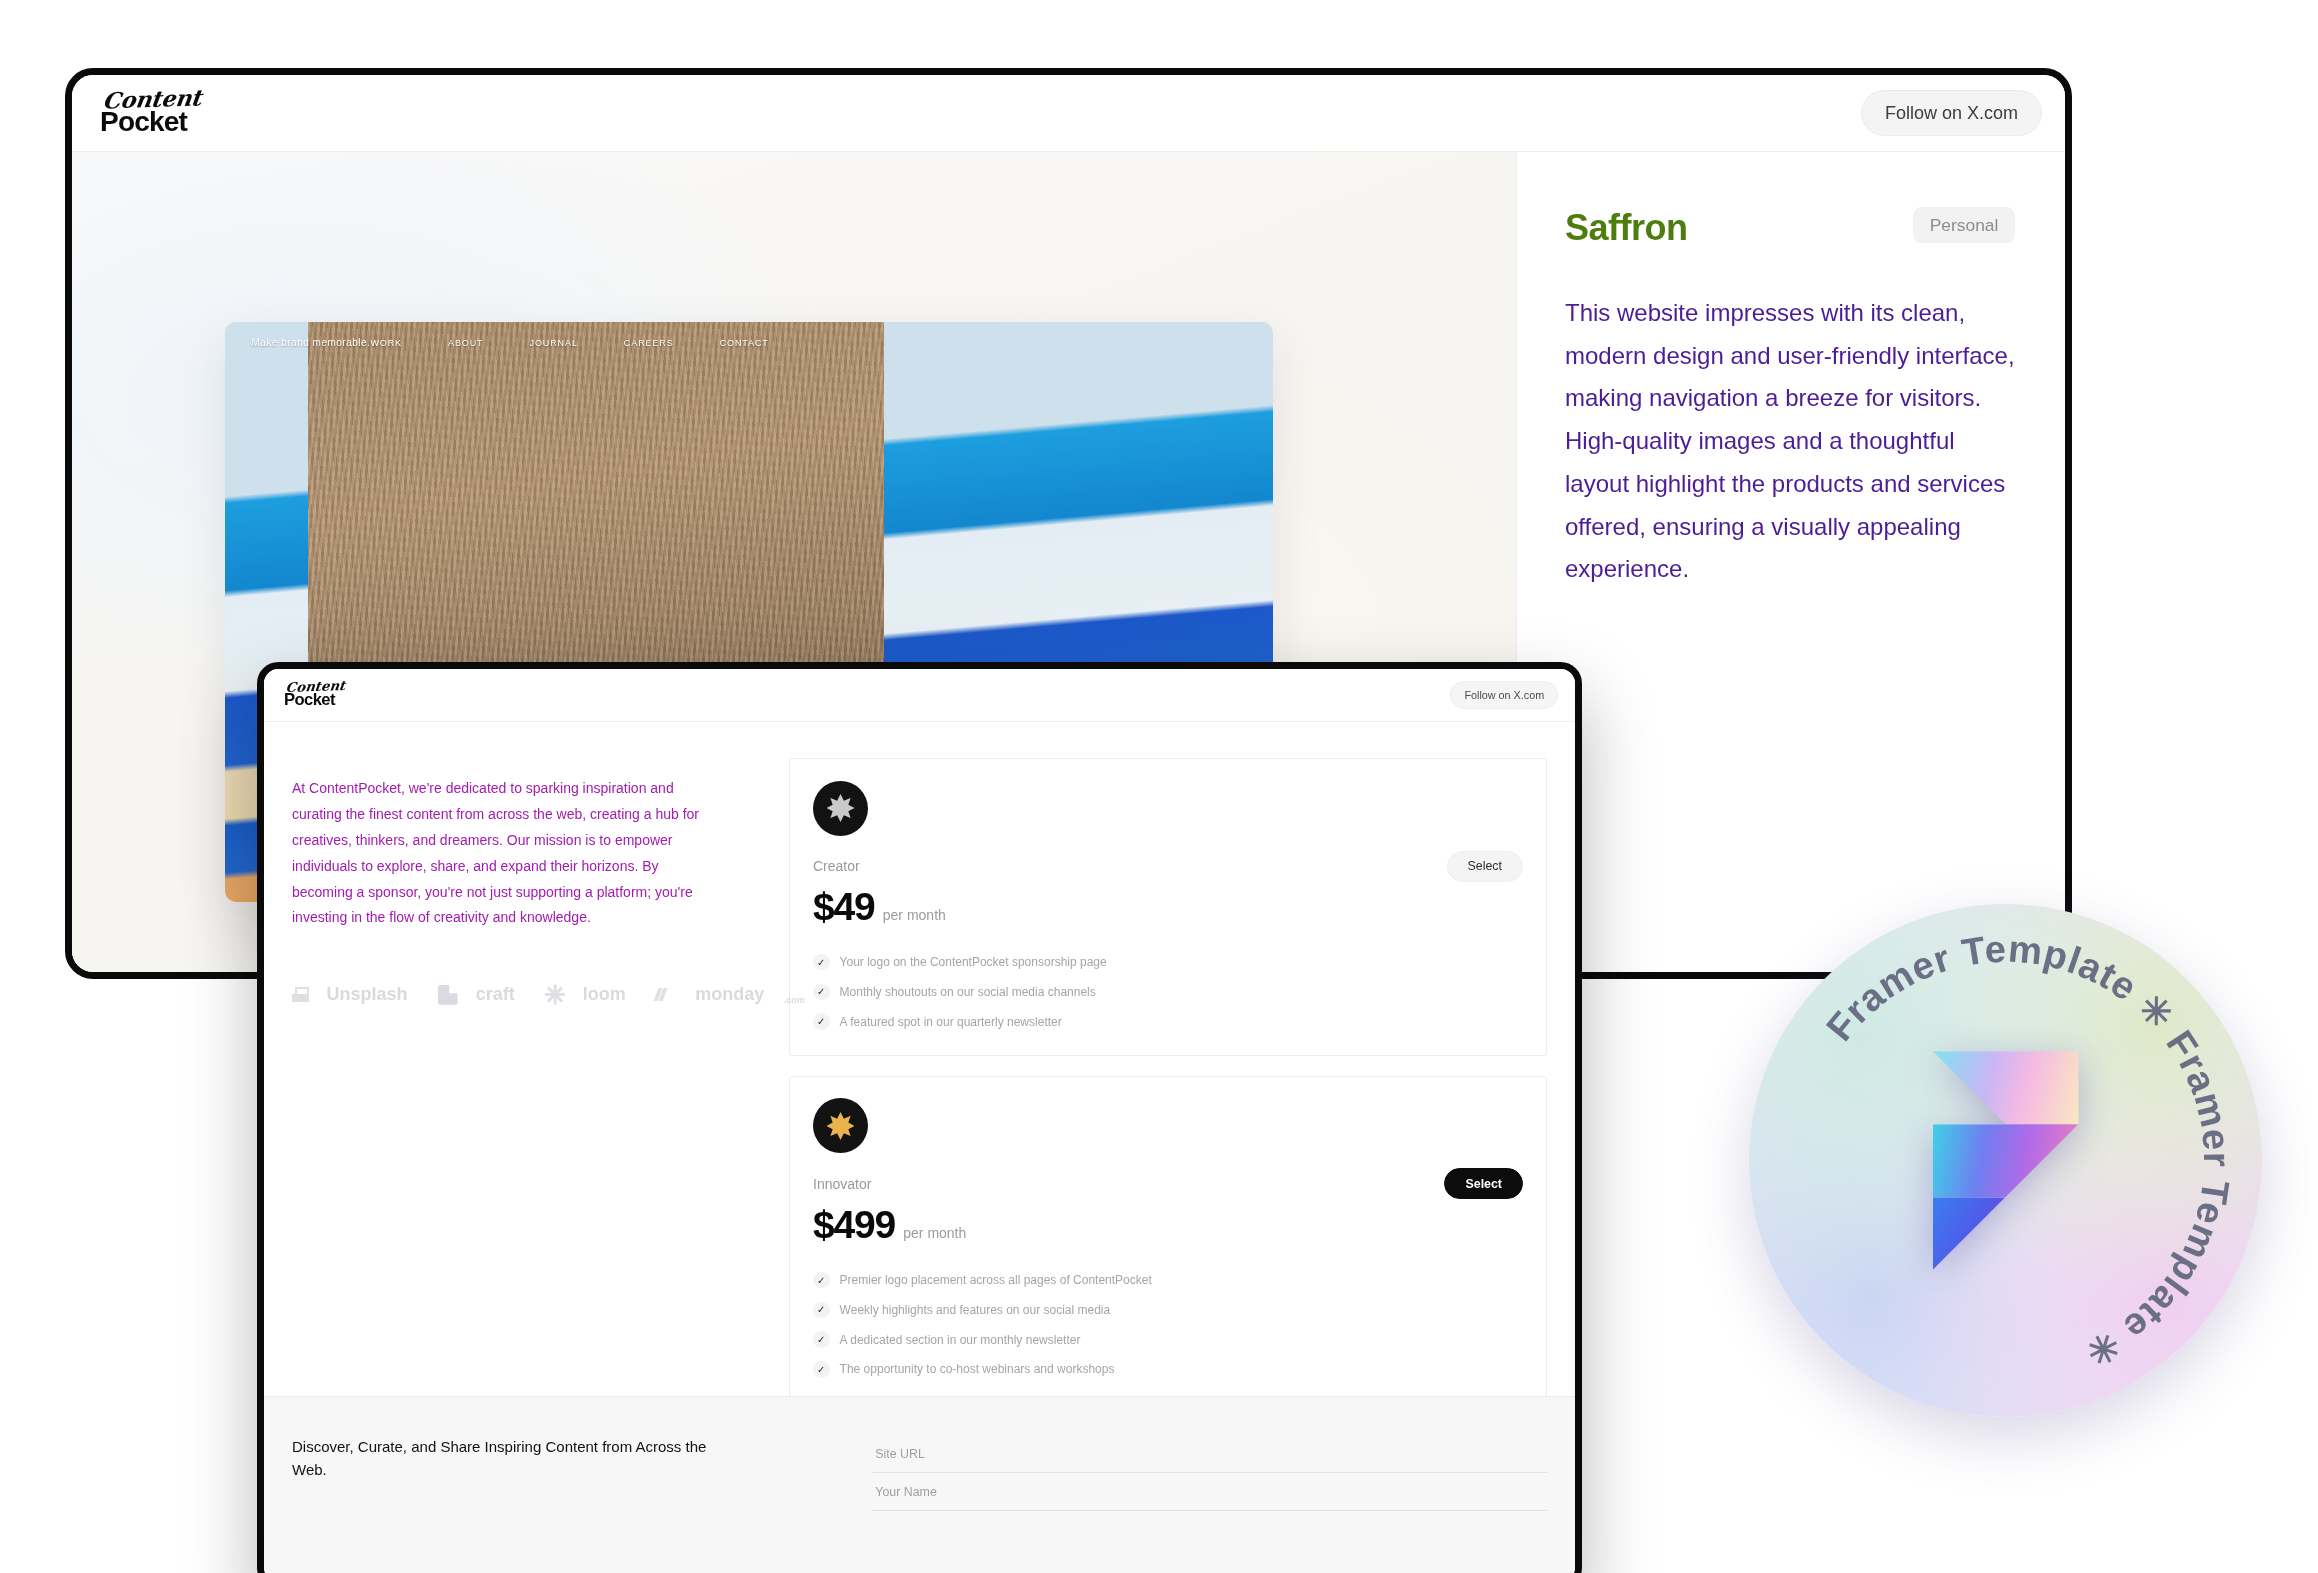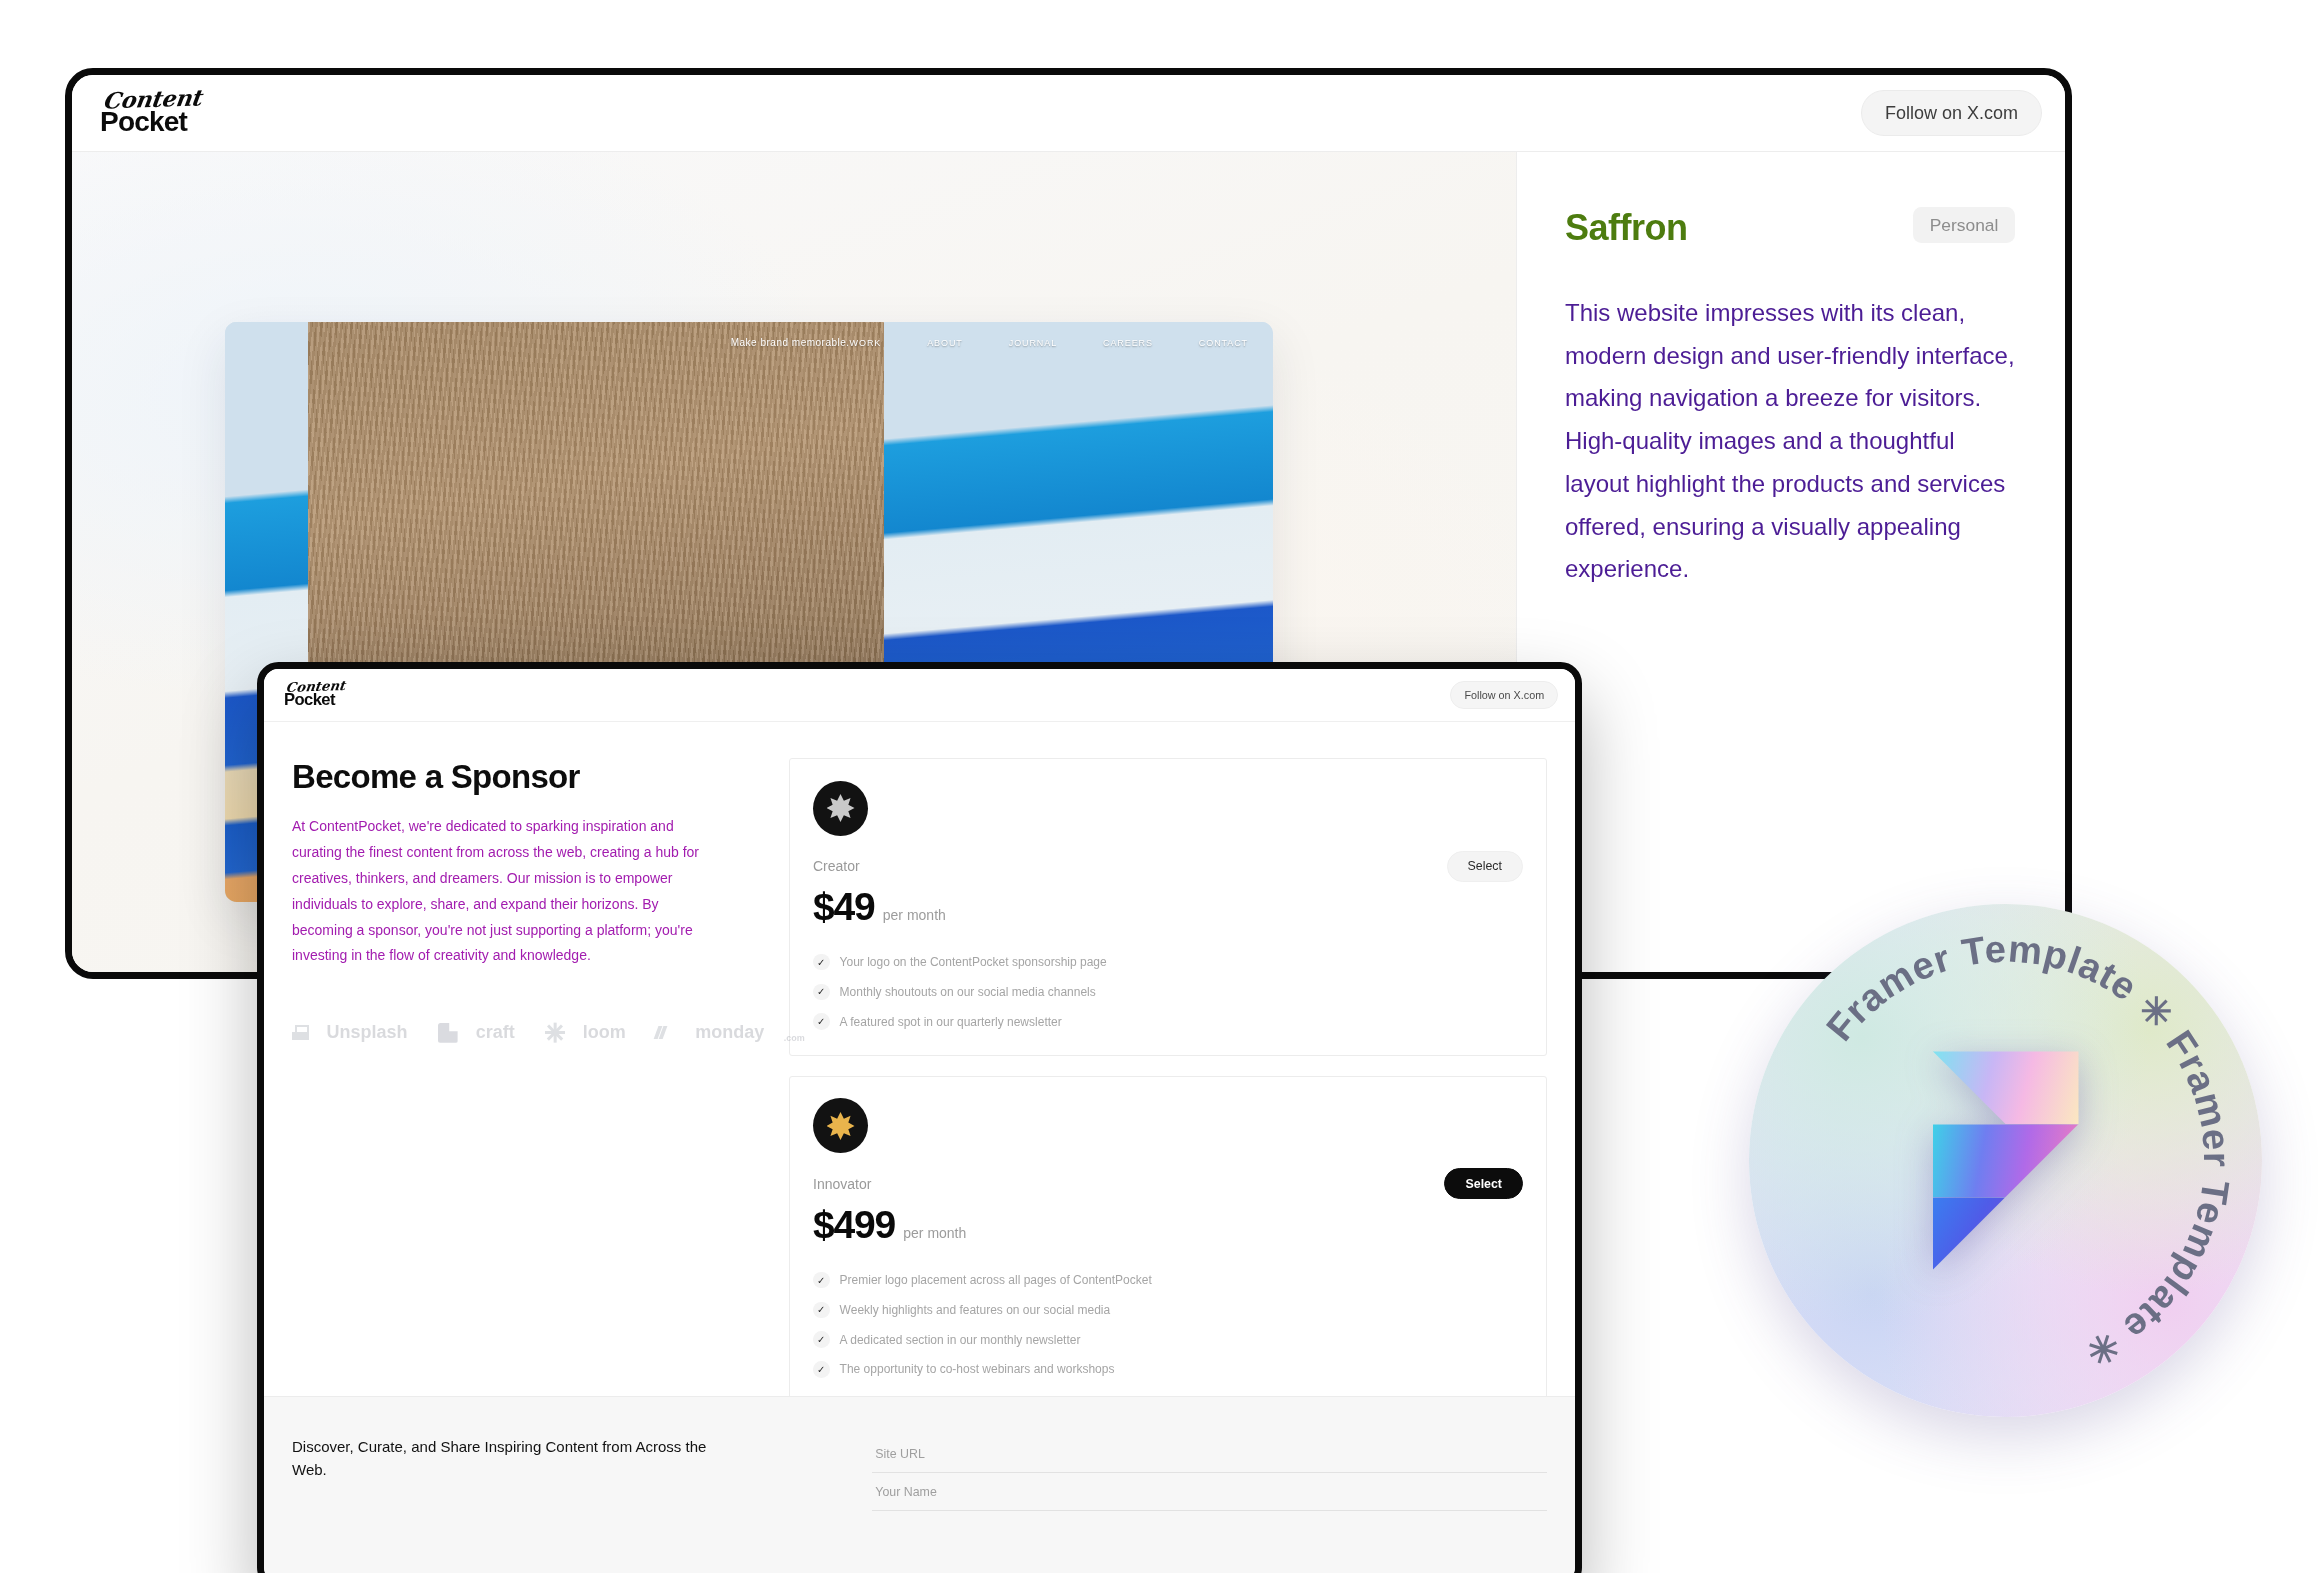--- a/index.html
+++ b/index.html
@@ -88,21 +88,21 @@
       repeating-linear-gradient(84deg, rgba(255,255,255,.07) 0 4.1px, rgba(0,0,0,.05) 4.1px 7.5px),
       linear-gradient(170deg, #a98964 0%, #b3916b 30%, #9b7d5c 58%, #8e7153 78%, #a98a66 100%);
   }
   .shot-person {
     position: absolute; left: 282px; top: 364px;
     width: 79px; height: 79px; border-radius: 50% 50% 45% 45%;
     background: radial-gradient(circle at 45% 35%, #5a3f2c, #271a11 72%);
   }
   .shot-nav {
     position: absolute; left: 0; right: 0; top: 15px;
-    display: flex; align-items: center; justify-content: flex-end;
+    display: flex; align-items: center; justify-content: flex-start;
     padding: 0 25px 0 26.5px;
     font-size: 10px; color: #ffffff; letter-spacing: 0.5px;
   }
   .shot-nav .tagline { font-size: 10px; font-weight: 400; text-shadow: 0 0.8px 1.7px rgba(0,0,0,.3); }
   .shot-nav .links { display: flex; gap: 46px; }
   .shot-nav .links span { font-size: 9px; letter-spacing: 0.9px; text-shadow: 0 0.8px 1.7px rgba(0,0,0,.35); }
 
   .bw-side {
     flex: 1;
     background: #fff;
@@ -328,21 +328,20 @@
       <div class="logo-sm">
         <span class="script">Content</span>
         <span class="bold">Pocket</span>
       </div>
       <div class="pill-sm">Follow on X.com</div>
     </div>
 
     <div class="fw-body">
 
       <div class="fw-left">
-        <div class="fw-h1">Become a Sponsor</div>
         <div class="fw-p">At ContentPocket, we're dedicated to sparking inspiration and curating the finest content from across the web, creating a hub for creatives, thinkers, and dreamers. Our mission is to empower individuals to explore, share, and expand their horizons. By becoming a sponsor, you're not just supporting a platform; you're investing in the flow of creativity and knowledge.</div>
 
         <div class="brand-row">
           <div class="brand brand-unsplash">
             <span class="mark"></span>
             <span>Unsplash</span>
           </div>
           <div class="brand brand-craft">
             <span class="mark"></span>
             <span>craft</span>

